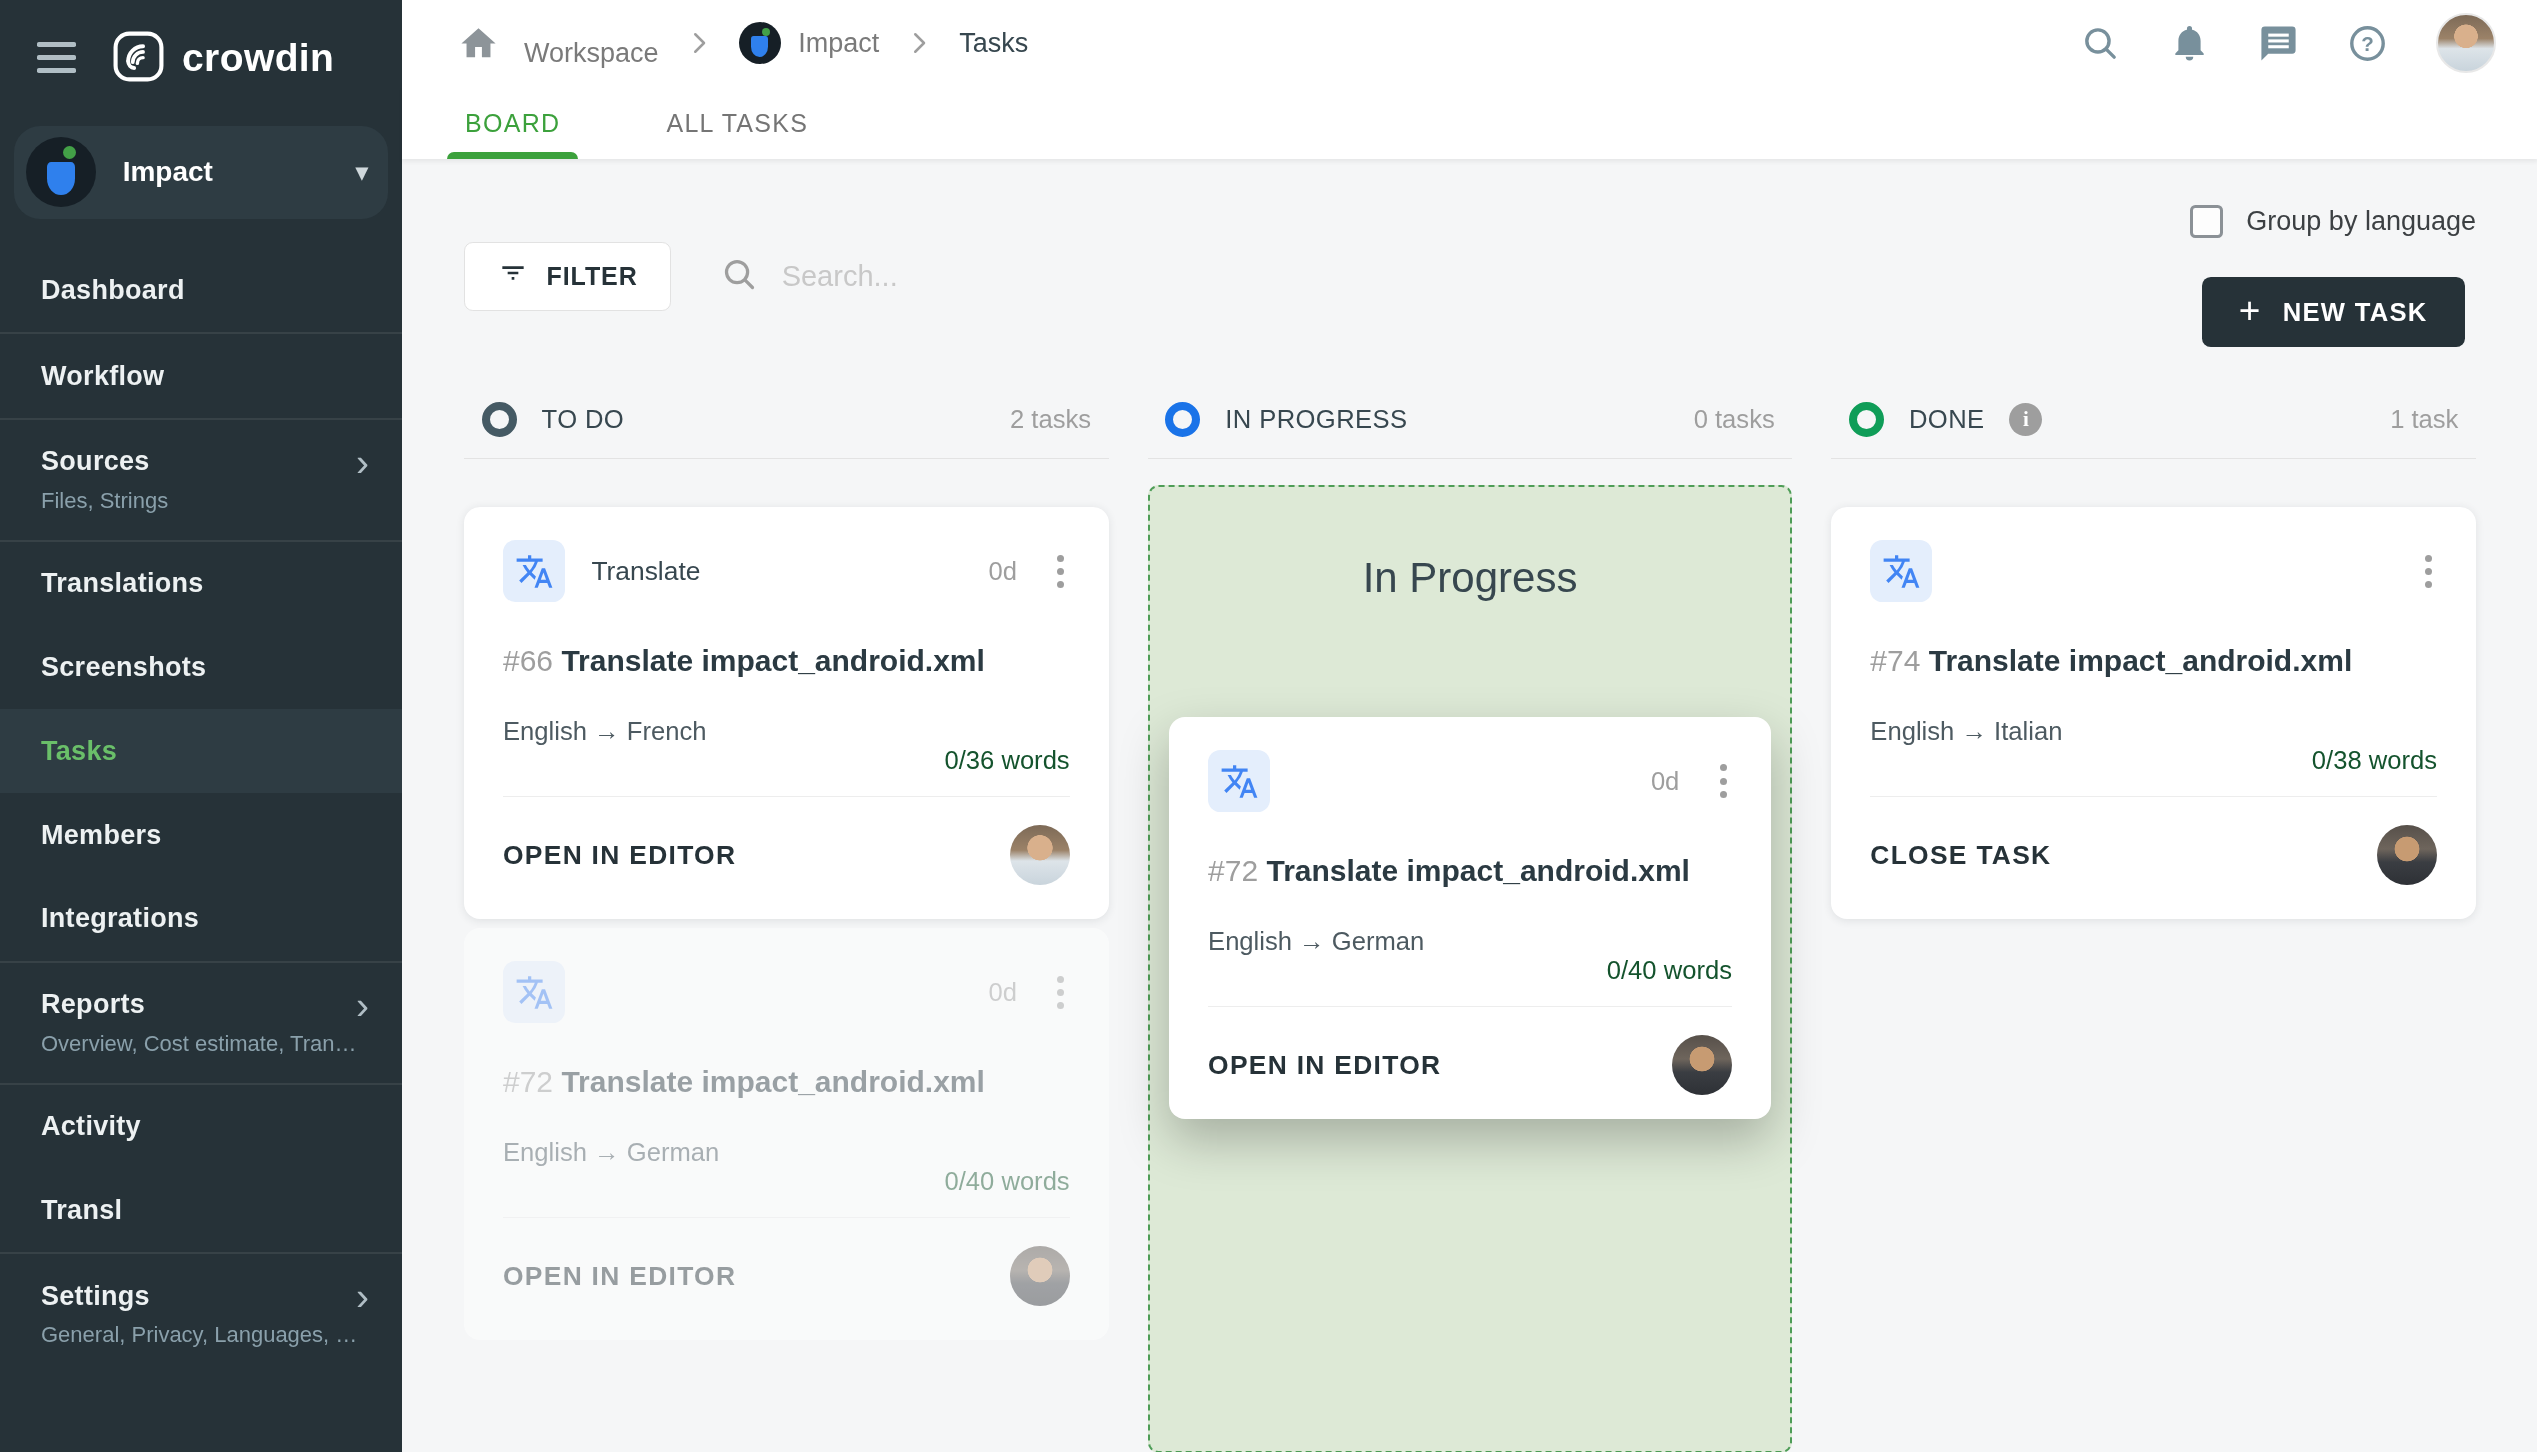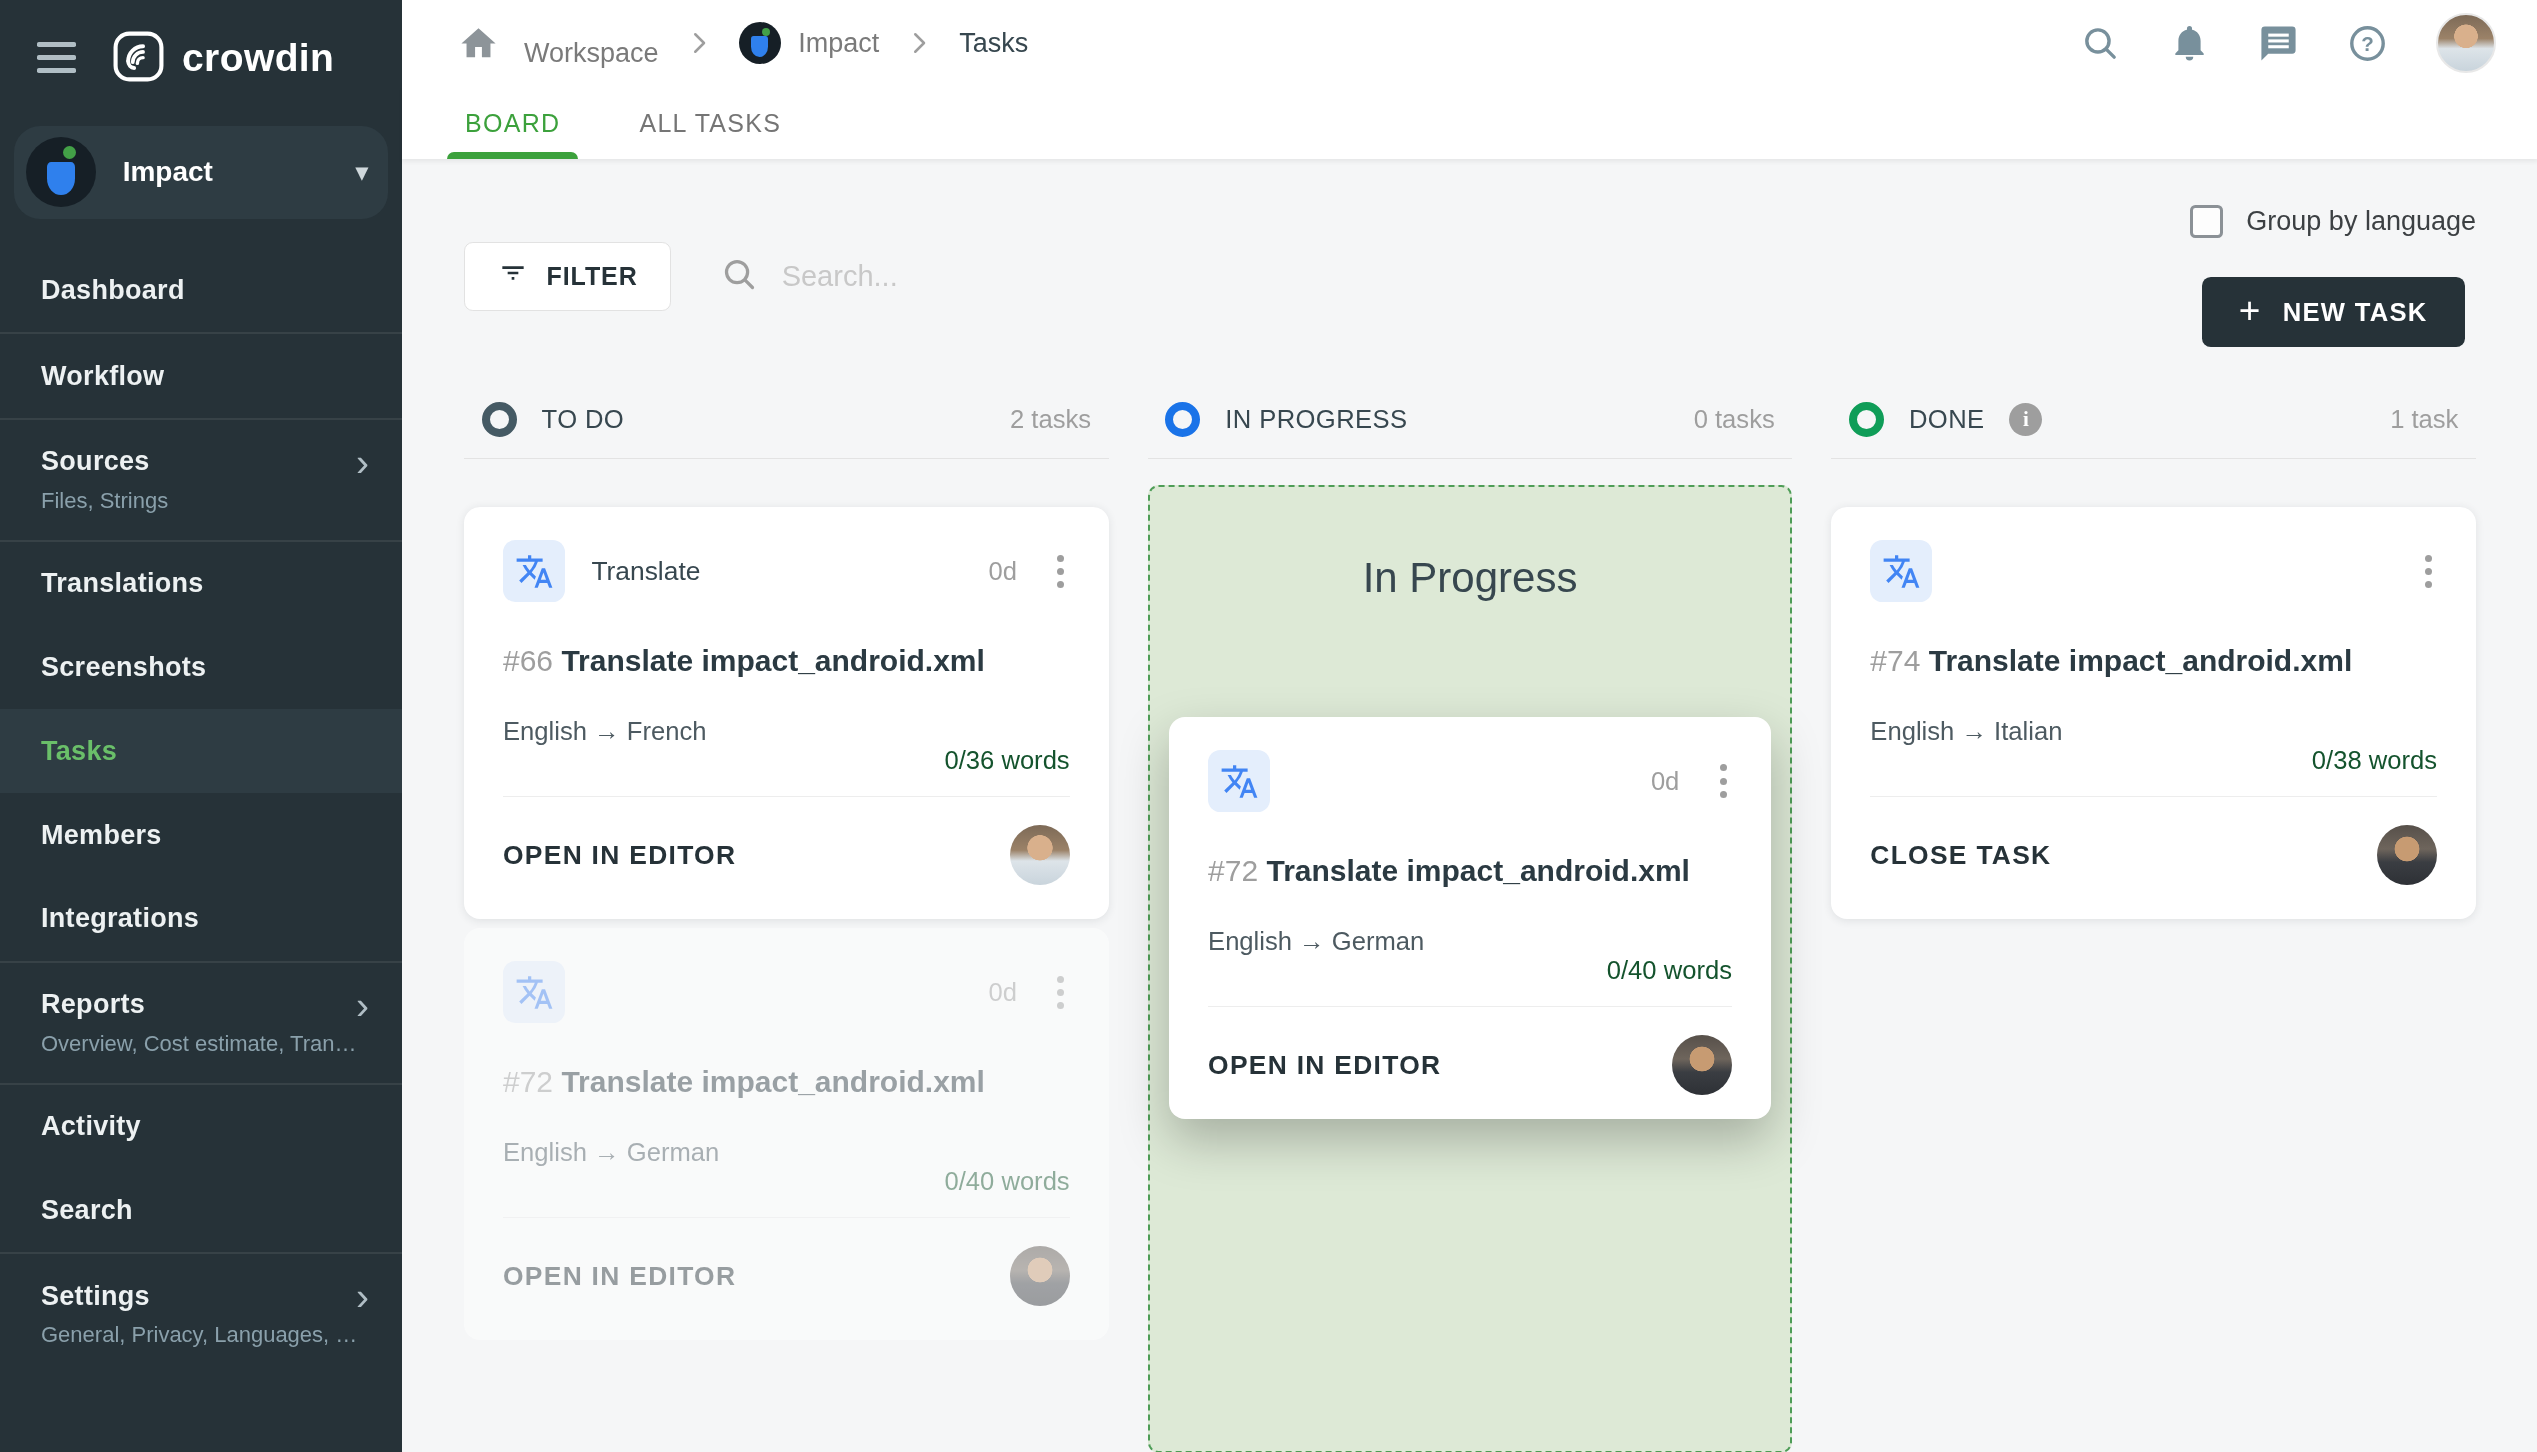--- a/index.html
+++ b/index.html
@@ -49,21 +49,21 @@
   .bc-avatar .drop { position:absolute; top:14px; left:12.3px; width:17.6px; height:21px; background:#2f80ed;
                      border-radius:15% 15% 50% 50%; }
   .bc-current { color:#37474f; font-weight:400; }
   .topbar-icons { display:flex; align-items:center; gap:48px; }
   .tb-icon { background:none; border:none; cursor:pointer; display:flex; }
   .user-avatar { width:60px; height:60px; border-radius:50%; cursor:pointer; border:2.6px solid #e8e8e8;
                  background:
                    radial-gradient(circle at 50% 38%, #d9b08c 0 26%, transparent 27%),
                    linear-gradient(180deg, #7d6a57 0%, #9b8268 42%, #dde4e9 60%, #c9d4dc 100%); }
 
-  .tabsrow { background:#fff; padding:0 56px; display:flex; gap:65px; height:95px;
+  .tabsrow { background:#fff; padding:0 56px; display:flex; gap:92px; height:95px;
              box-shadow:0 2.6px 4.4px rgba(0,0,0,0.06); position:relative; z-index:2; }
   .tab { position:relative; display:flex; align-items:center; font-size:25px; letter-spacing:1.3px;
          color:#757575; cursor:pointer; padding:0 7px; background:none; border:none; }
   .tab.active { color:#3ca13c; }
   .tab.active .tab-underline { position:absolute; left:-10.6px; right:-10.6px; bottom:0; height:7px;
                                background:#3ca13c; border-radius:7px 7px 0 0; }
 
   .content { flex:1; padding:46px 62px 0; background:#f5f6f7; }
   .toolbar { display:flex; align-items:center; }
   .filter-btn { display:flex; align-items:center; gap:17.6px; height:69px; padding:0 32px;
@@ -200,21 +200,21 @@
       <div class="nav-item">
         <span class="nav-label">Reports</span>
         <span class="nav-chevron">›</span>
         <span class="nav-sub">Overview, Cost estimate, Transl...</span>
       </div>
       <div class="nav-divider"></div>
       <div class="nav-item">
         <span class="nav-label">Activity</span>
       </div>
       <div class="nav-item">
-        <span class="nav-label">Search</span>
+        <span class="nav-label">Transl</span>
       </div>
       <div class="nav-divider"></div>
       <div class="nav-item">
         <span class="nav-label">Settings</span>
         <span class="nav-chevron">›</span>
         <span class="nav-sub">General, Privacy, Languages, Q...</span>
       </div>
     </nav>
   </aside>
 

